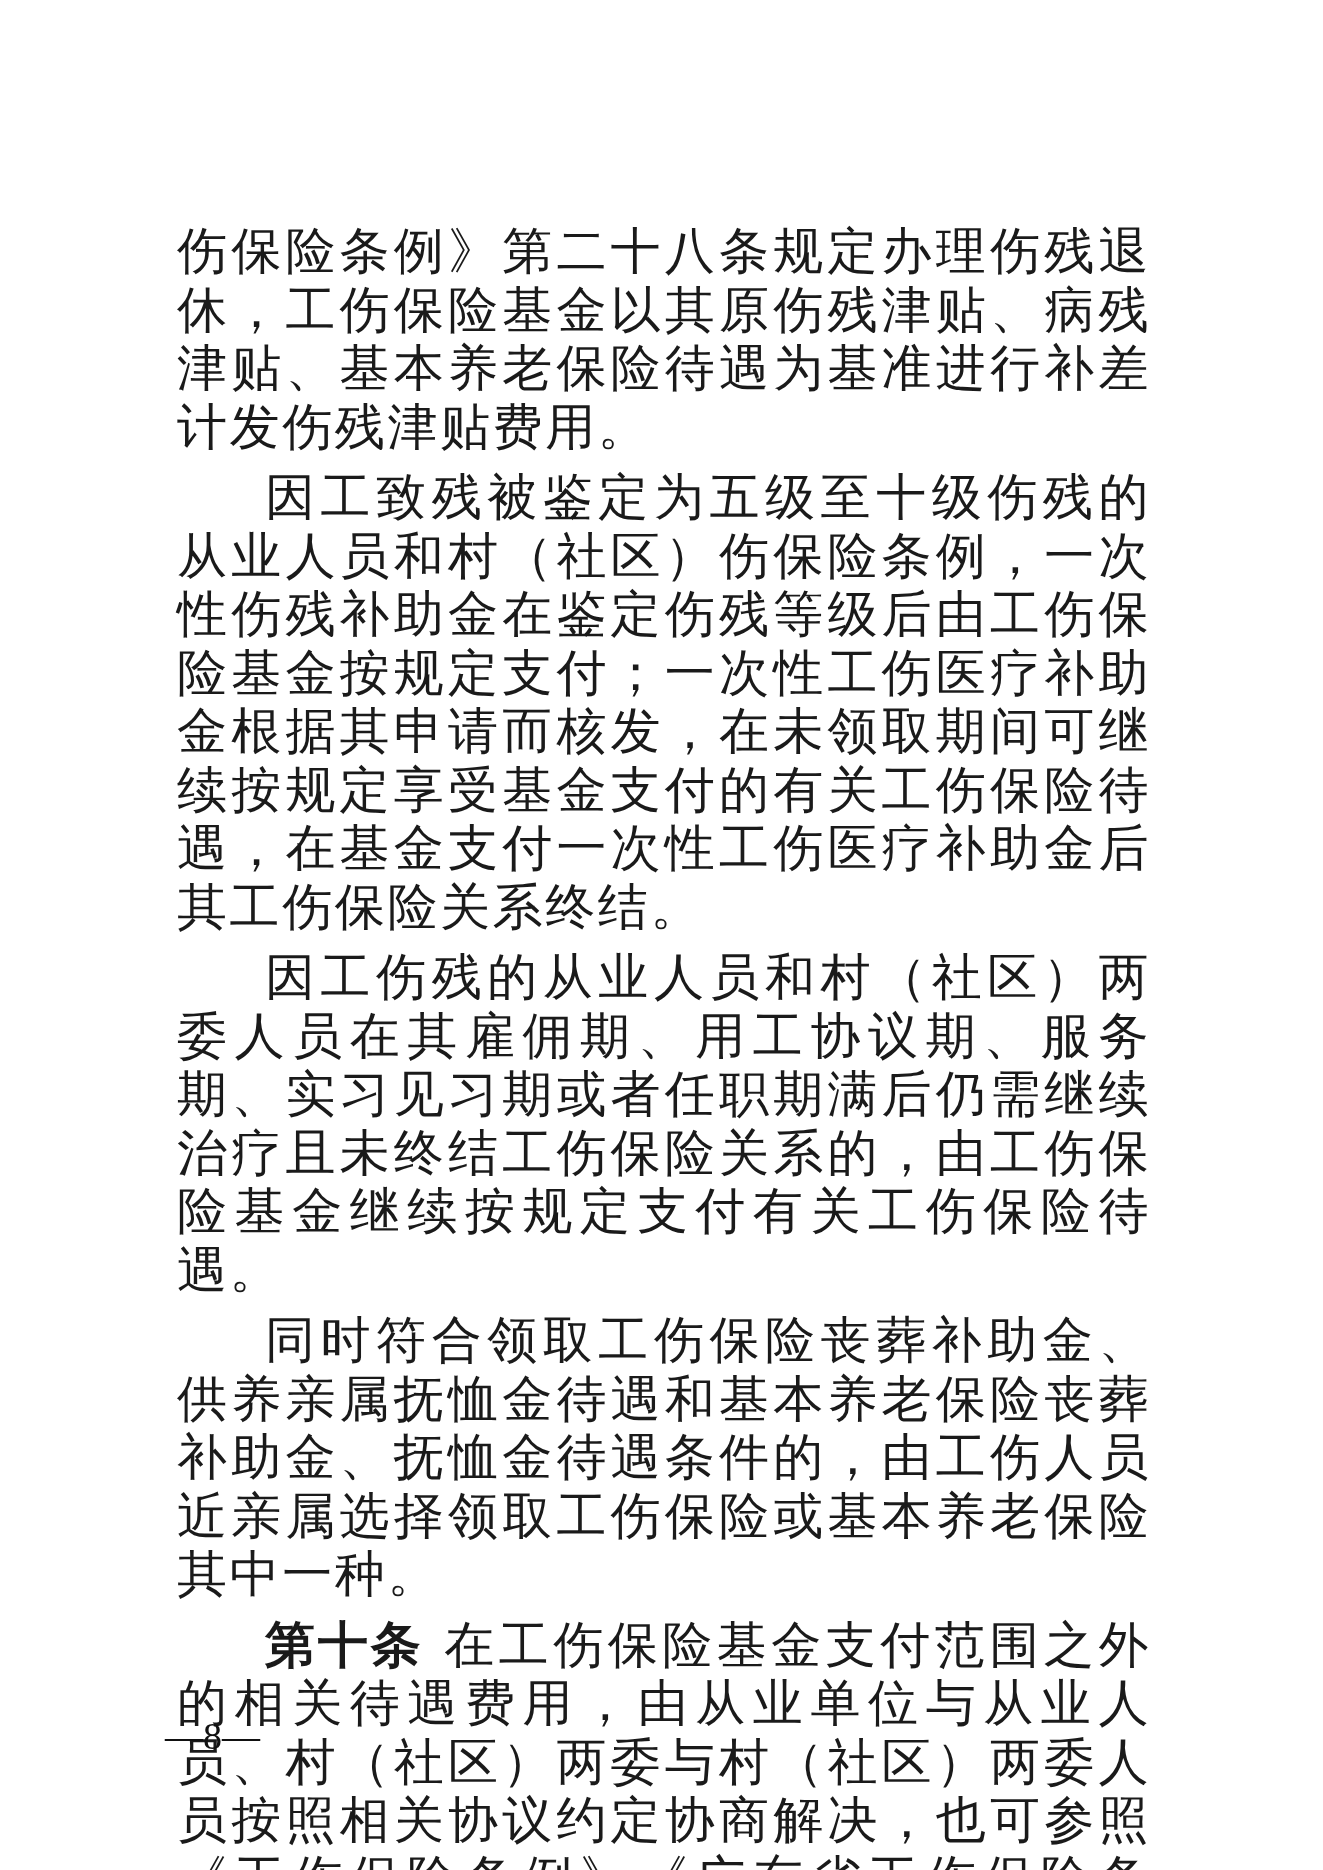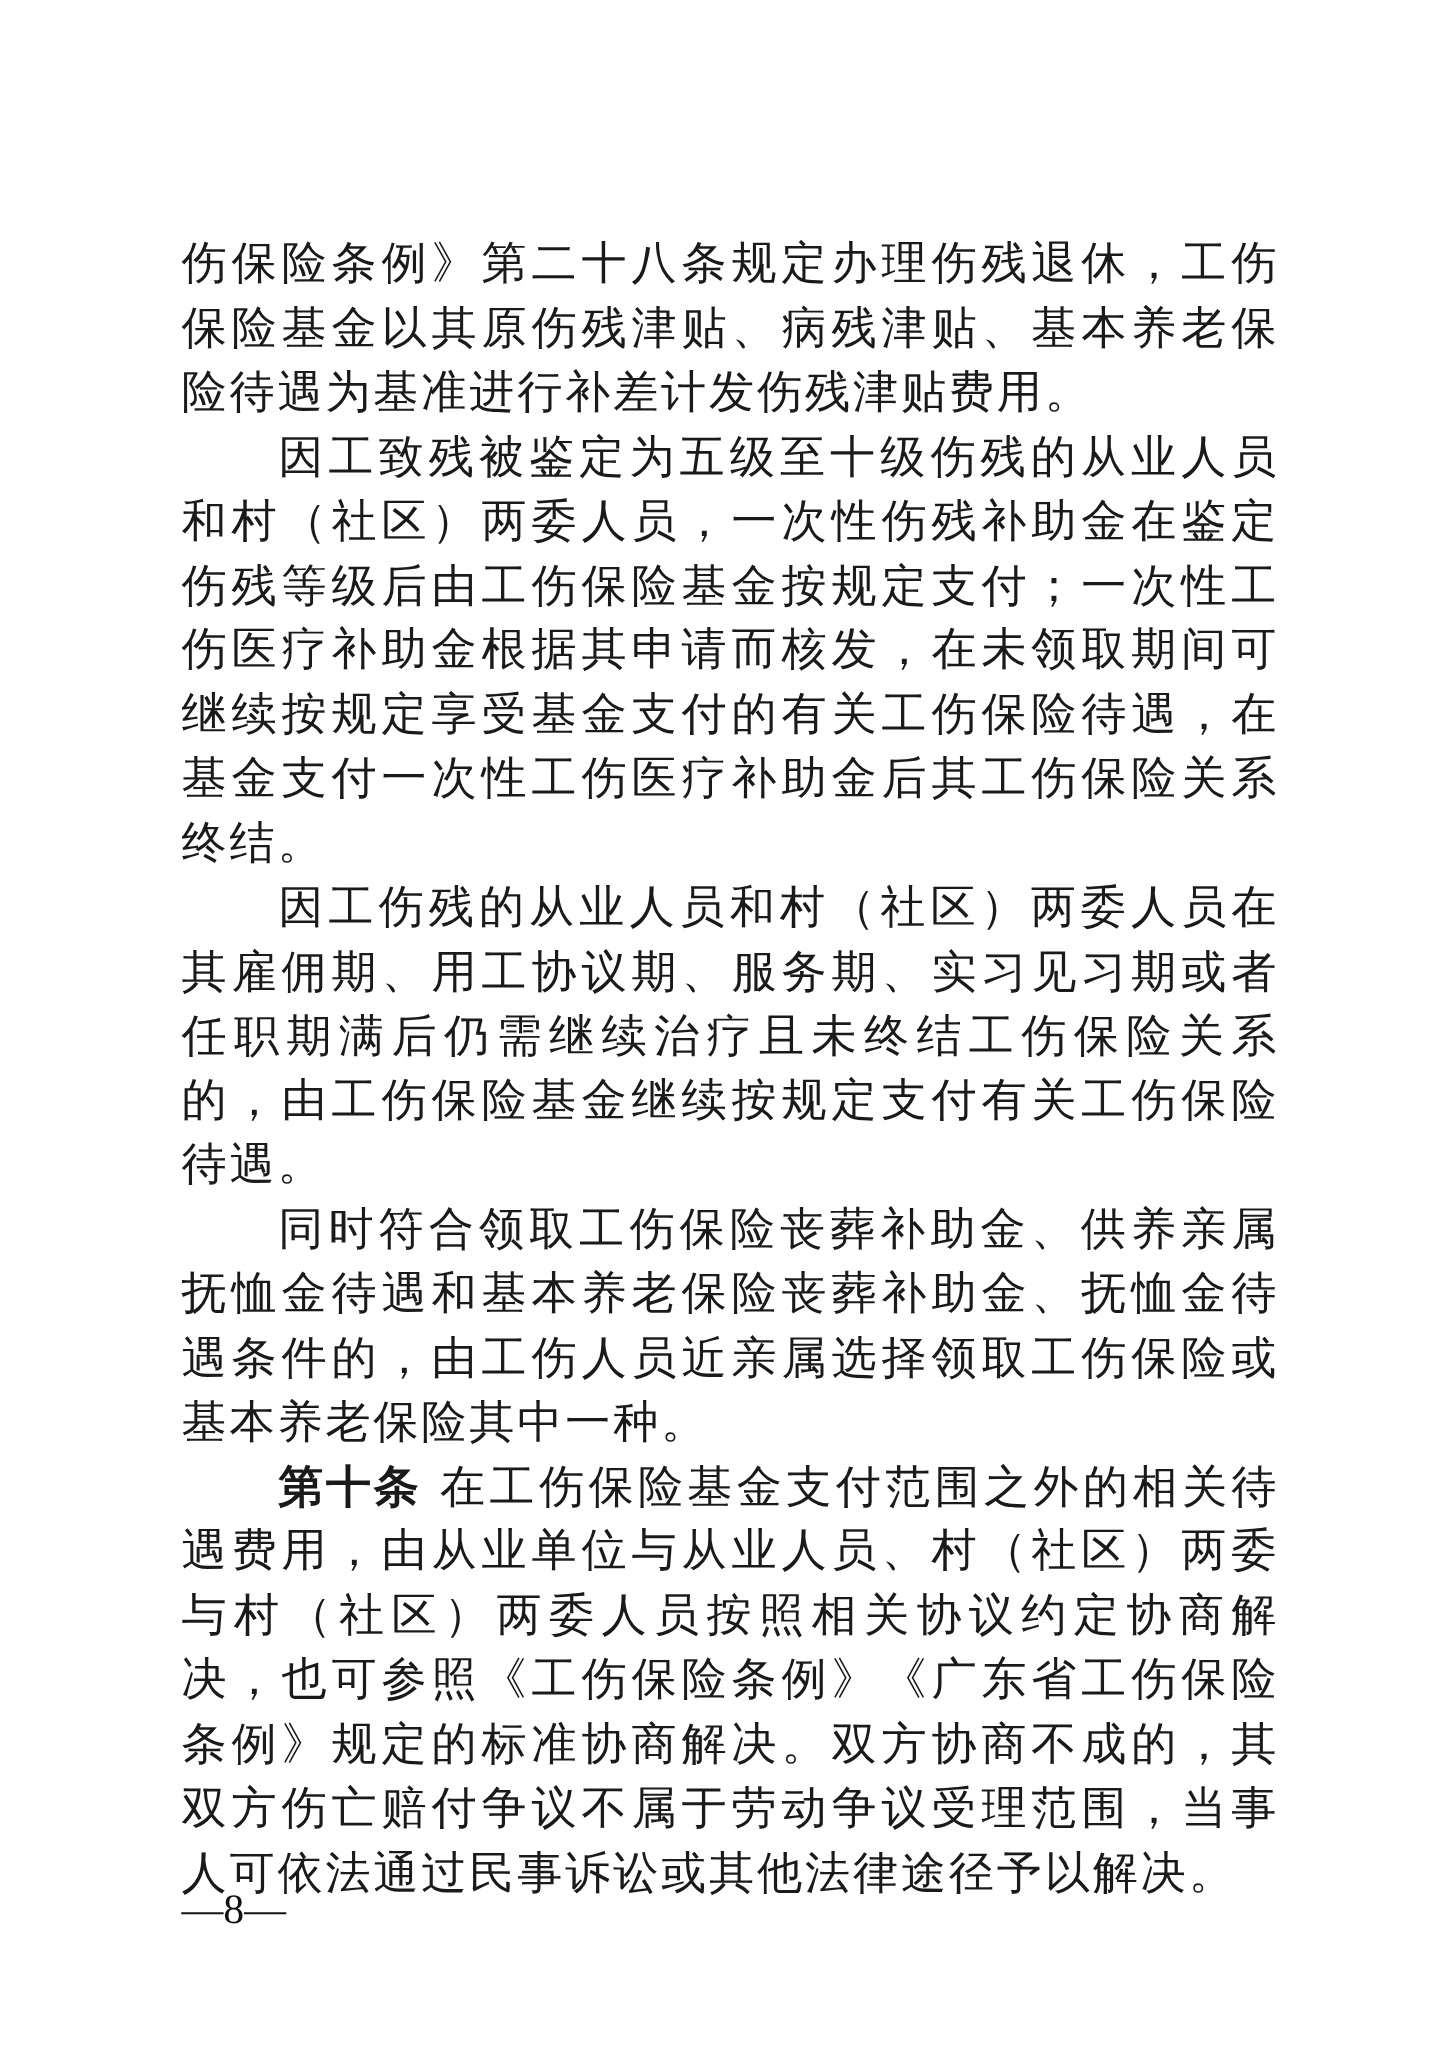--- a/index.html
+++ b/index.html
@@ -15,22 +15,22 @@
       font-family: "DejaVu Serif", "Liberation Serif", serif;
       color: #1a1a1a;
     }
     .page {
       position: absolute;
       left: 165px;
       top: 210px;
       width: 998px;
     }
     .para {
-      margin: 0;
-      font-size: 41px;
+      margin: 12px;
+      font-size: 50px;
       line-height: 58.5px;
       letter-spacing: 2.6px;
       text-align: justify;
       text-justify: inter-character;
       word-break: break-all;
     }
     .para.indent {
       text-indent: 88px;
     }
     .article-head {
@@ -49,21 +49,21 @@
     }
   </style>
 </head>
 <body>
 
 <div class="page">
   <p class="para">
     <span>伤保险条例》第二十八条规定办理伤残退休，工伤保险基金以其原伤残津贴、病残津贴、基本养老保险待遇为基准进行补差计发伤残津贴费用。</span>
   </p>
   <p class="para indent">
-    <span>因工致残被鉴定为五级至十级伤残的从业人员和村（社区）两委人员，一次性伤残补助金在鉴定伤残等级后由工伤保险基金按规定支付；一次性工伤医疗补助金根据其申请而核发，在未领取期间可继续按规定享受基金支付的有关工伤保险待遇，在基金支付一次性工伤医疗补助金后其工伤保险关系终结。</span>
+    <span>因工致残被鉴定为五级至十级伤残的从业人员和村（社区）伤保险条例，一次性伤残补助金在鉴定伤残等级后由工伤保险基金按规定支付；一次性工伤医疗补助金根据其申请而核发，在未领取期间可继续按规定享受基金支付的有关工伤保险待遇，在基金支付一次性工伤医疗补助金后其工伤保险关系终结。</span>
   </p>
   <p class="para indent">
     <span>因工伤残的从业人员和村（社区）两委人员在其雇佣期、用工协议期、服务期、实习见习期或者任职期满后仍需继续治疗且未终结工伤保险关系的，由工伤保险基金继续按规定支付有关工伤保险待遇。</span>
   </p>
   <p class="para indent">
     <span>同时符合领取工伤保险丧葬补助金、供养亲属抚恤金待遇和基本养老保险丧葬补助金、抚恤金待遇条件的，由工伤人员近亲属选择领取工伤保险或基本养老保险其中一种。</span>
   </p>
   <p class="para indent">
     <span class="article-head">第十条</span><span> 在工伤保险基金支付范围之外的相关待遇费用，由从业单位与从业人员、村（社区）两委与村（社区）两委人员按照相关协议约定协商解决，也可参照《工伤保险条例》《广东省工伤保险条例》规定的标准协商解决。双方协商不成的，其双方伤亡赔付争议不属于劳动争议受理范围，当事人可依法通过民事诉讼或其他法律途径予以解决。</span>
   </p>

